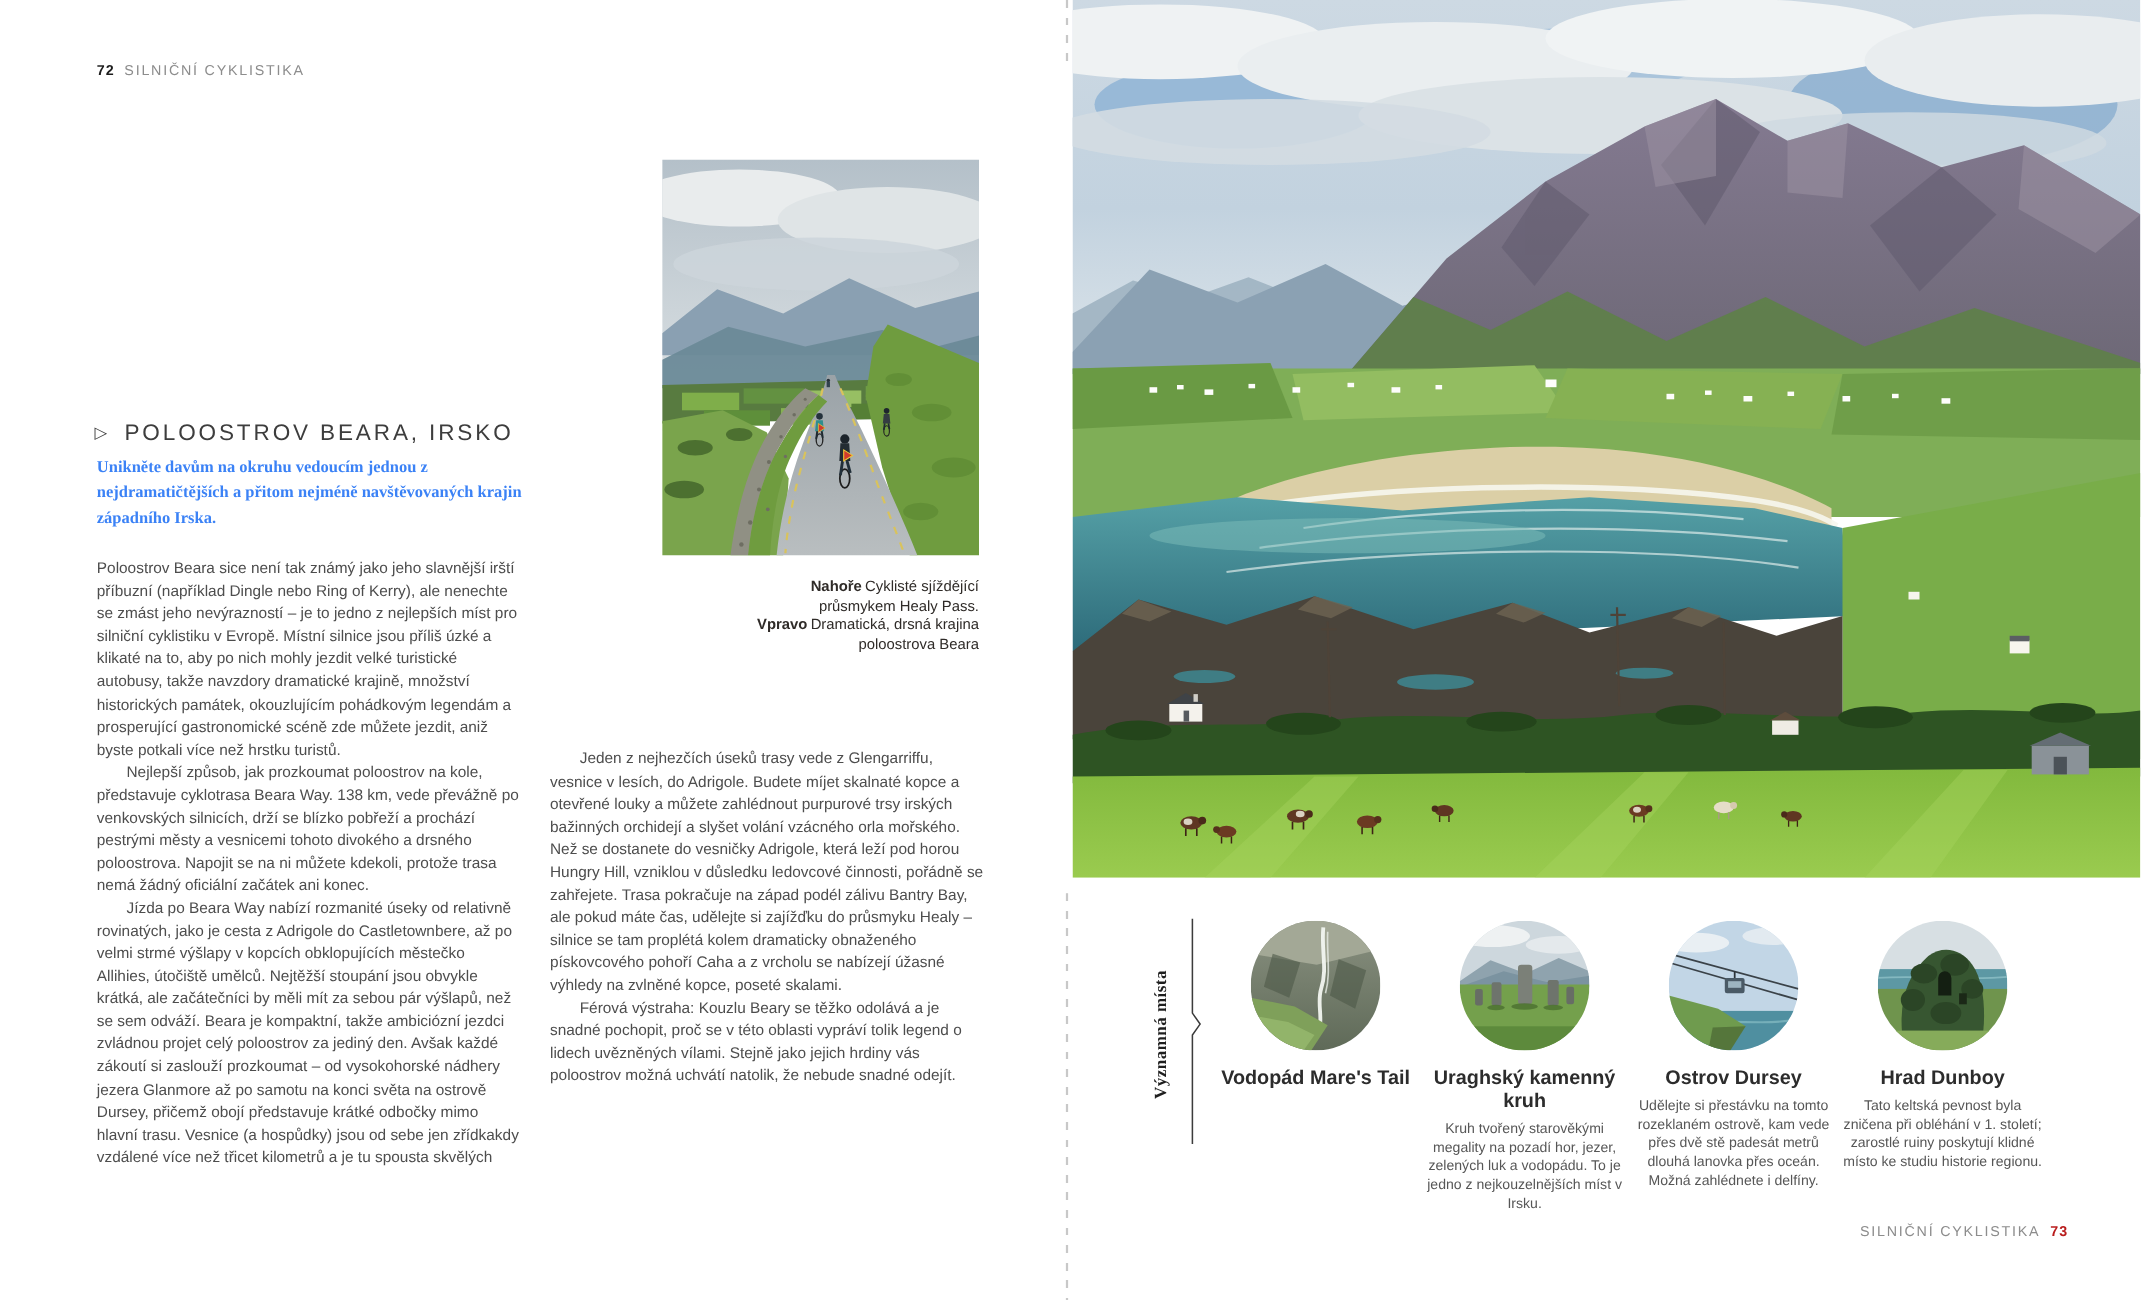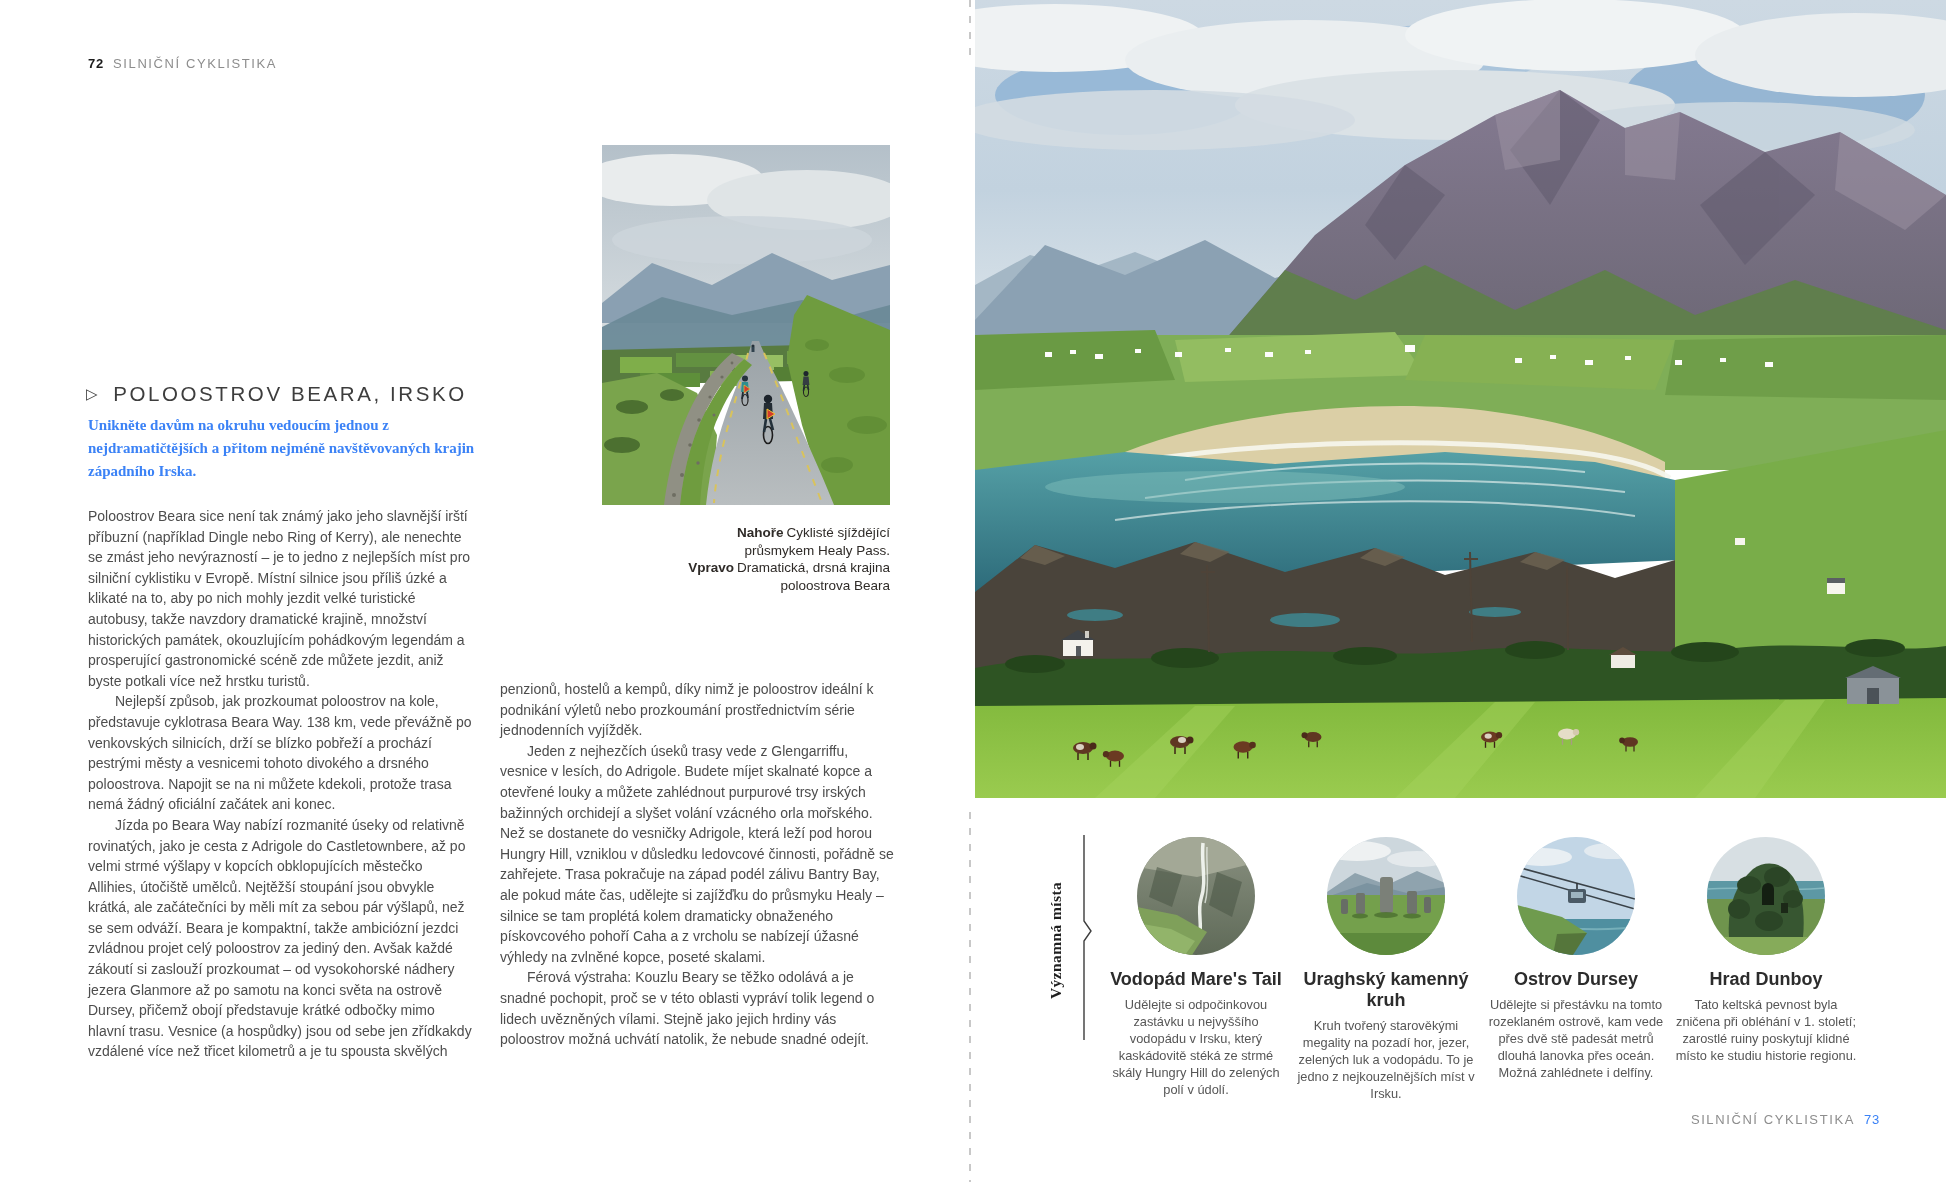--- a/index.html
+++ b/index.html
@@ -3,21 +3,21 @@
 <meta charset="utf-8">
 <style>
   html,body{margin:0;padding:0;background:#ffffff;}
   .spread{position:relative;width:1946px;height:1182px;background:#fff;overflow:hidden;
           font-family:"Liberation Sans",sans-serif;color:#4d4d4d;}
 
   
   .runhead{position:absolute;left:88px;top:56px;font-size:13px;letter-spacing:1.6px;color:#8d8d8d;white-space:nowrap;}
   .runhead .pnum{color:#1c1c1c;font-weight:700;letter-spacing:.8px;margin-right:9px;}
   .runfoot{position:absolute;right:66px;top:1112px;font-size:13px;letter-spacing:1.6px;color:#8d8d8d;white-space:nowrap;text-align:right;}
-  .runfoot .pnum{color:#3b82f6;font-weight:400;letter-spacing:.8px;margin-left:9px;}
+  .runfoot .pnum{color:#b91c1c;font-weight:700;letter-spacing:.8px;margin-left:9px;}
 
   
   .article-title{position:absolute;left:86px;top:368px;font-size:20.5px;letter-spacing:2.6px;
                  color:#3d3d3d;font-weight:500;white-space:nowrap;}
   .article-title .marker{font-size:15px;margin-right:13px;position:relative;top:-2px;color:#3d3d3d;}
   .intro{position:absolute;left:88px;top:414px;width:392px;margin:0;
          font-family:"Liberation Serif","DejaVu Serif",serif;font-weight:700;
          font-size:15px;line-height:23px;color:#3b82f6;}
 
   
@@ -77,21 +77,20 @@
 
     <p class="intro">Unikněte davům na okruhu vedoucím jednou z nejdramatičtějších a přitom nejméně navštěvovaných krajin západního Irska.</p>
 
     <div class="bodycol col1">
       <p>Poloostrov Beara sice není tak známý jako jeho slavnější irští příbuzní (například Dingle nebo Ring of Kerry), ale nenechte se zmást jeho nevýrazností – je to jedno z nejlepších míst pro silniční cyklistiku v Evropě. Místní silnice jsou příliš úzké a klikaté na to, aby po nich mohly jezdit velké turistické autobusy, takže navzdory dramatické krajině, množství historických památek, okouzlujícím pohádkovým legendám a prosperující gastronomické scéně zde můžete jezdit, aniž byste potkali více než hrstku turistů.</p>
       <p class="ind">Nejlepší způsob, jak prozkoumat poloostrov na kole, představuje cyklotrasa Beara Way. 138 km, vede převážně po venkovských silnicích, drží se blízko pobřeží a prochází pestrými městy a vesnicemi tohoto divokého a drsného poloostrova. Napojit se na ni můžete kdekoli, protože trasa nemá žádný oficiální začátek ani konec.</p>
       <p class="ind">Jízda po Beara Way nabízí rozmanité úseky od relativně rovinatých, jako je cesta z Adrigole do Castletownbere, až po velmi strmé výšlapy v kopcích obklopujících městečko Allihies, útočiště umělců. Nejtěžší stoupání jsou obvykle krátká, ale začátečníci by měli mít za sebou pár výšlapů, než se sem odváží. Beara je kompaktní, takže ambiciózní jezdci zvládnou projet celý poloostrov za jediný den. Avšak každé zákoutí si zaslouží prozkoumat – od vysokohorské nádhery jezera Glanmore až po samotu na konci světa na ostrově Dursey, přičemž obojí představuje krátké odbočky mimo hlavní trasu. Vesnice (a hospůdky) jsou od sebe jen zřídkakdy vzdálené více než třicet kilometrů a je tu spousta skvělých</p>
     </div>
 
     <div class="bodycol col2">
-      <p>penzionů, hostelů a kempů, díky nimž je poloostrov ideální k podnikání výletů nebo prozkoumání prostřednictvím série jednodenních vyjížděk.</p>
       <p class="ind">Jeden z nejhezčích úseků trasy vede z Glengarriffu, vesnice v lesích, do Adrigole. Budete míjet skalnaté kopce a otevřené louky a můžete zahlédnout purpurové trsy irských bažinných orchidejí a slyšet volání vzácného orla mořského. Než se dostanete do vesničky Adrigole, která leží pod horou Hungry Hill, vzniklou v důsledku ledovcové činnosti, pořádně se zahřejete. Trasa pokračuje na západ podél zálivu Bantry Bay, ale pokud máte čas, udělejte si zajížďku do průsmyku Healy – silnice se tam proplétá kolem dramaticky obnaženého pískovcového pohoří Caha a z vrcholu se nabízejí úžasné výhledy na zvlněné kopce, poseté skalami.</p>
       <p class="ind">Férová výstraha: Kouzlu Beary se těžko odolává a je snadné pochopit, proč se v této oblasti vypráví tolik legend o lidech uvězněných vílami. Stejně jako jejich hrdiny vás poloostrov možná uchvátí natolik, že nebude snadné odejít.</p>
     </div>
 
     <figure class="cyclist-photo">
       <svg width="288" height="360" viewBox="0 0 288 360" xmlns="http://www.w3.org/2000/svg">
         <defs>
           <linearGradient id="skyC" x1="0" y1="0" x2="0" y2="1">
             <stop offset="0" stop-color="#b4c0c9"></stop>
               <stop offset="1" stop-color="#d8dee1"></stop>
@@ -418,21 +417,20 @@
               <polygon points="20,30 45,38 35,70 12,60"></polygon>
                 <polygon points="80,35 105,45 95,80 72,68"></polygon>
             </g>
             <path d="M66,6 C64,28 70,44 64,62 C60,75 66,88 62,102" stroke="#f2f5f0" stroke-width="3.5" fill="none" opacity=".95"></path>
             <path d="M70,10 C69,30 73,48 68,66" stroke="#e6ebe4" stroke-width="1.5" fill="none" opacity=".8"></path>
             <polygon points="0,70 40,78 70,95 55,118 0,118" fill="#7fa05a"></polygon>
             <polygon points="0,86 34,92 58,104 48,118 0,118" fill="#97b96e" opacity=".8"></polygon>
           </svg>
         </div>
         <h3>Vodopád Mare's Tail</h3>
-        <p>Udělejte si odpočinkovou zastávku u nejvyššího vodopádu v Irsku, který kaskádovitě stéká ze strmé skály Hungry Hill do zelených polí v údolí.</p>
       </div>
 
       <div class="place">
         <div class="circ">
           <svg width="118" height="118" viewBox="0 0 118 118">
             <rect width="118" height="55" fill="#cdd7dd"></rect>
             <ellipse cx="30" cy="14" rx="34" ry="10" fill="#eef1f2"></ellipse>
               <ellipse cx="90" cy="22" rx="30" ry="8" fill="#e4e9ec"></ellipse>
             <polygon points="0,55 28,36 60,48 90,34 118,46 118,60 0,60" fill="#8fa3ae"></polygon>
             <polygon points="0,60 40,46 80,56 118,50 118,66 0,66" fill="#7b93a0"></polygon>

